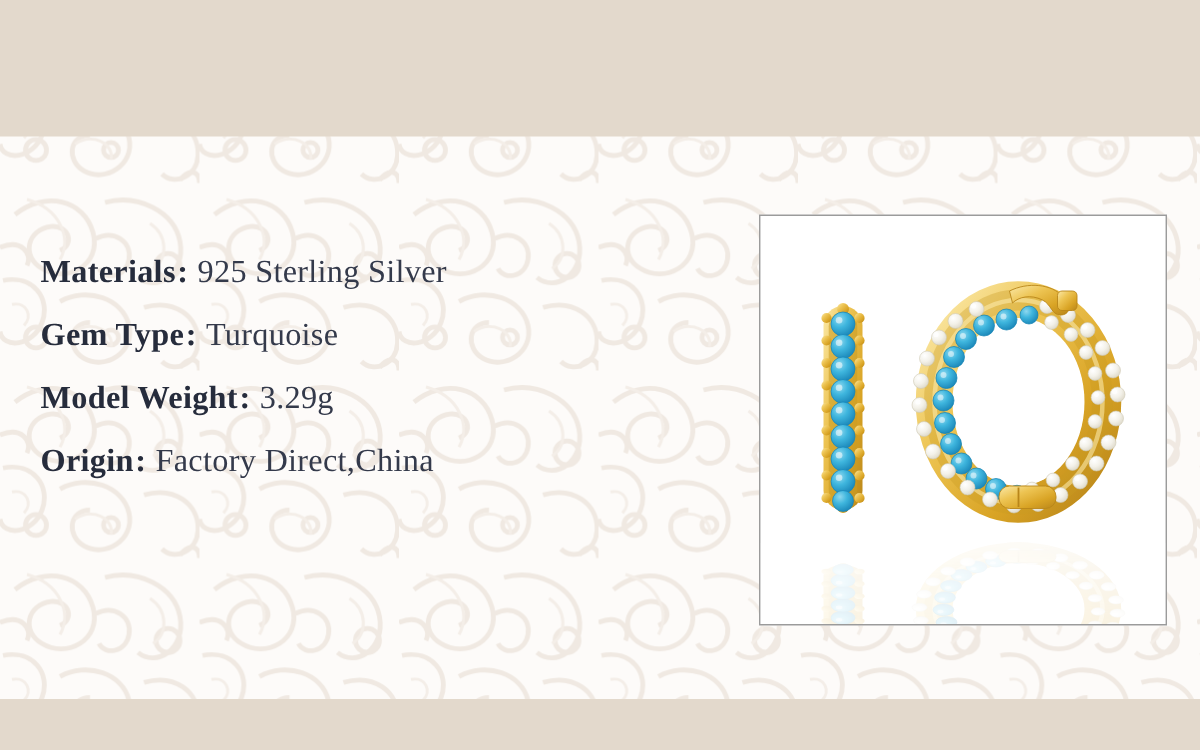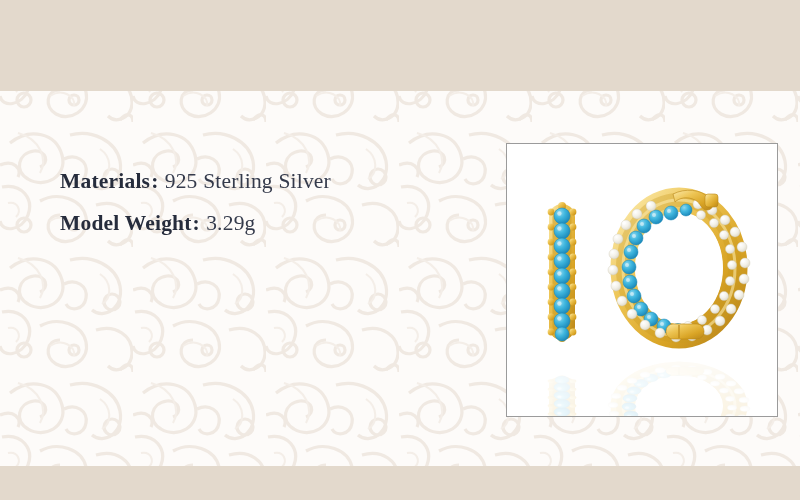--- a/index.html
+++ b/index.html
@@ -75,21 +75,20 @@
   .spec-row {
     height: 42px;
     line-height: 42px;
     white-space: nowrap;
     font-size: 21.5px;
   }
   .spec-label {
     font-weight: bold;
     color: #262c3c;
     letter-spacing: 0.2px;
-    margin-left: 33px;
   }
   .spec-sep {
     font-weight: bold;
     color: #262c3c;
     padding: 0 1px;
   }
   .spec-value {
     color: #343a4b;
     letter-spacing: 0.2px;
     font-family: Liberation Serif, serif;
@@ -153,27 +152,33 @@
 
   <div class="header-band"></div>
   <div class="page-title">Products Information</div>
 
   <div class="spec-list">
 
     <div class="spec-row">
       <span class="spec-label">Materials</span><span class="spec-sep">:</span> <span class="spec-value">925 Sterling Silver</span>
     </div>
 
+    <div class="spec-row">
+      <span class="spec-label">Gem Type</span><span class="spec-sep">:</span> <span class="spec-value">Turquoise</span>
+    </div>
 
     <div class="spec-row">
       <span class="spec-label">Model Weight</span><span class="spec-sep">:</span> <span class="spec-value">3.29g</span>
     </div>
 
 
 
+    <div class="spec-row">
+      <span class="spec-label">Origin</span><span class="spec-sep">:</span> <span class="spec-value">Factory Direct,China</span>
+    </div>
 
   </div>
 
   <div class="product-frame">
     <svg class="product-stage" viewBox="0 0 270 272" preserveAspectRatio="xMidYMid meet" aria-hidden="true">
       <defs>
         <linearGradient id="goldG" x1="0" y1="0" x2="1" y2="1">
           <stop offset="0%" stop-color="#fbe9a8"></stop>
           <stop offset="35%" stop-color="#edc453"></stop>
           <stop offset="70%" stop-color="#d9a425"></stop>

